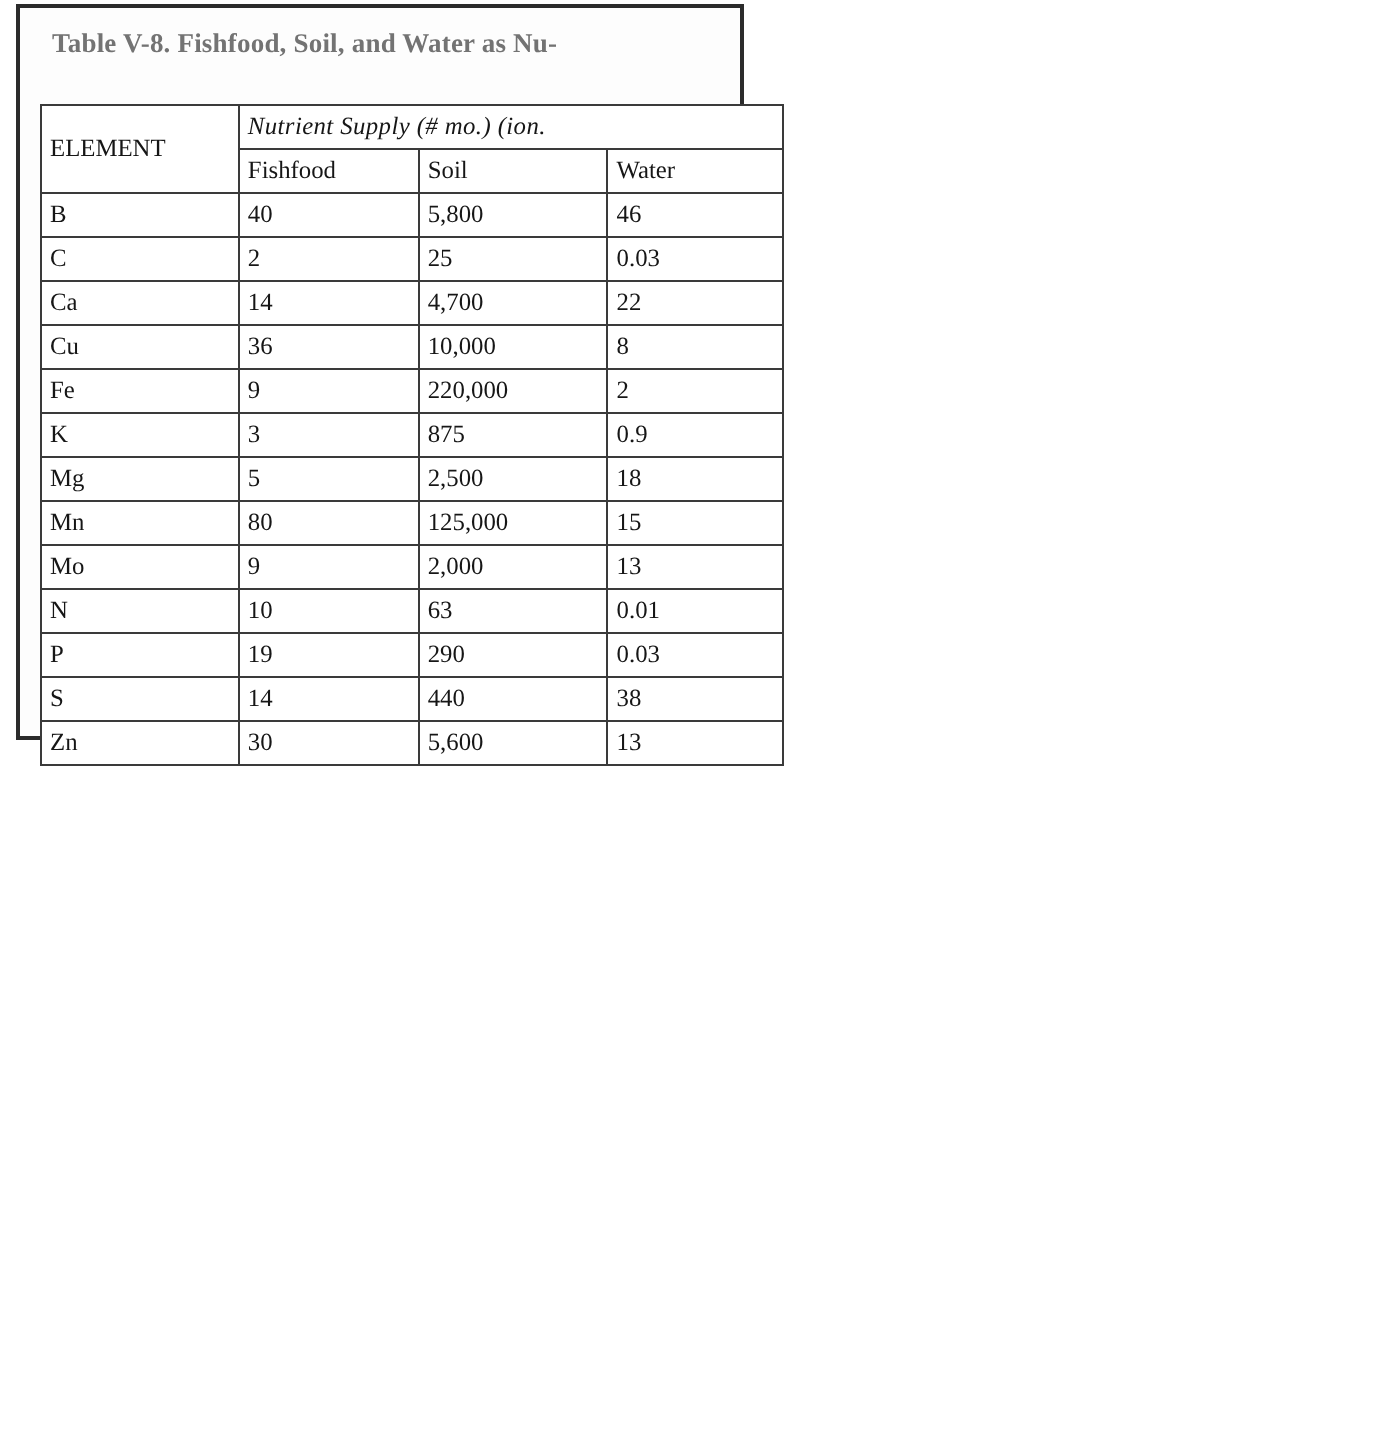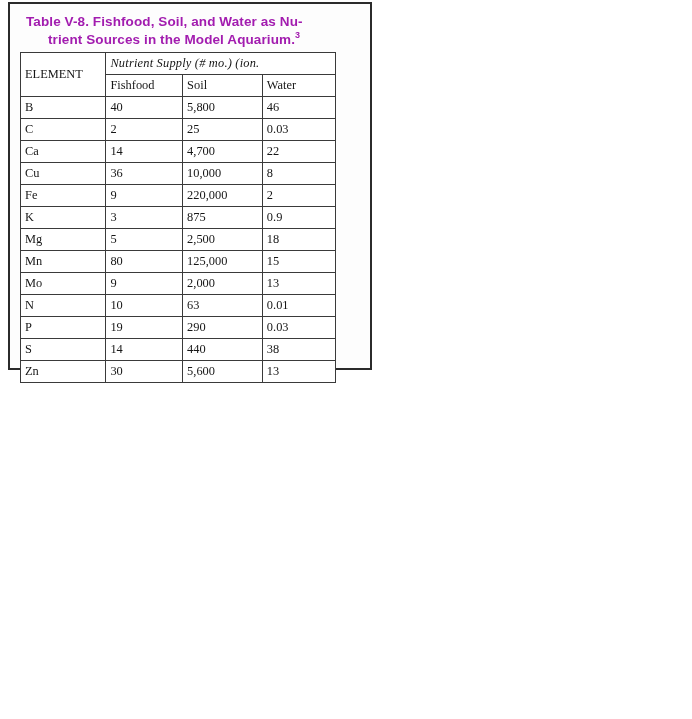--- a/index.html
+++ b/index.html
@@ -31,42 +31,42 @@
     top: 2px;
     width: 364px;
     height: 368px;
     border: 2px solid #2b2b2b;
     background: #fdfdfd;
     box-sizing: border-box;
   }
 
   .caption {
     margin: 9px 14px 0 16px;
-    font-family: Liberation Sans, sans-serif;
+    font-family: Liberation Serif, serif;
     font-size: 13.5px;
     font-weight: bold;
     line-height: 1.28;
-    color: #a21caf;
+    color: #737373;
     letter-spacing: 0.1px;
   }
   .caption .cap-line2 {
     display: block;
     margin-left: 22px;
   }
   .caption sup {
     font-size: 9px;
     vertical-align: super;
     font-weight: bold;
   }
 
   table.nutrient {
     position: absolute;
     left: 10px;
     top: 48px;
-    width: 316px;
+    width: 372px;
     border-collapse: collapse;
     font-family: "Liberation Serif", serif;
     font-size: 12.4px;
     color: #161616;
     background: #ffffff;
   }
   table.nutrient td, table.nutrient th {
     border: 1px solid #3a3a3a;
     padding: 2px 4px 2px 4px;
     height: 17px;
@@ -101,21 +101,20 @@
 </style>
 </head>
 <body>
 
 <div class="page">
 
   <div class="figure-box">
 
     <div class="caption blur">
       <span>Table V-8.  Fishfood, Soil, and Water as Nu-</span>
-      <span class="cap-line2"><span>trient Sources in the Model Aquarium.</span><sup>3</sup></span>
     </div>
 
     <table class="nutrient blur">
       <colgroup>
         <col class="col-element">
         <col class="col-fish">
         <col class="col-soil">
         <col class="col-water">
       </colgroup>
       <thead>

